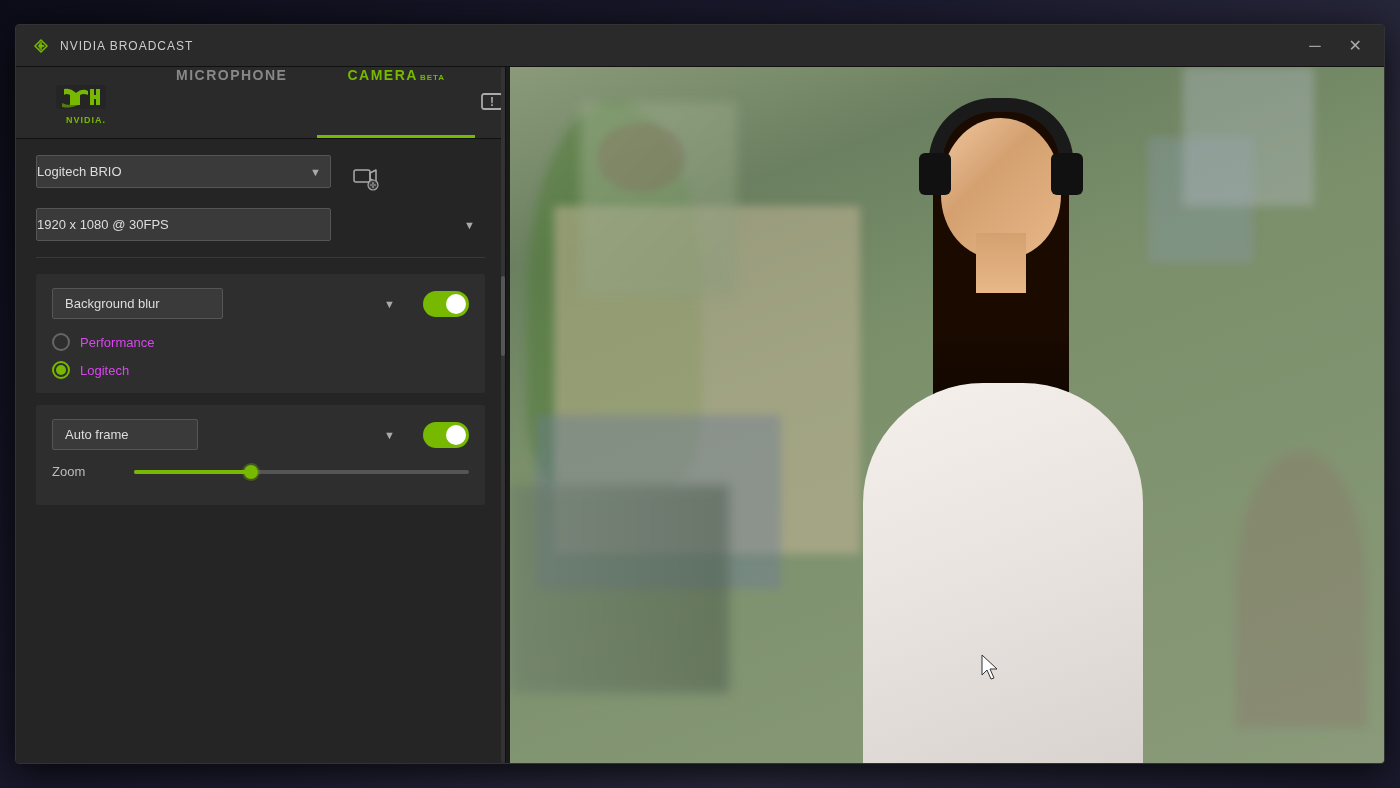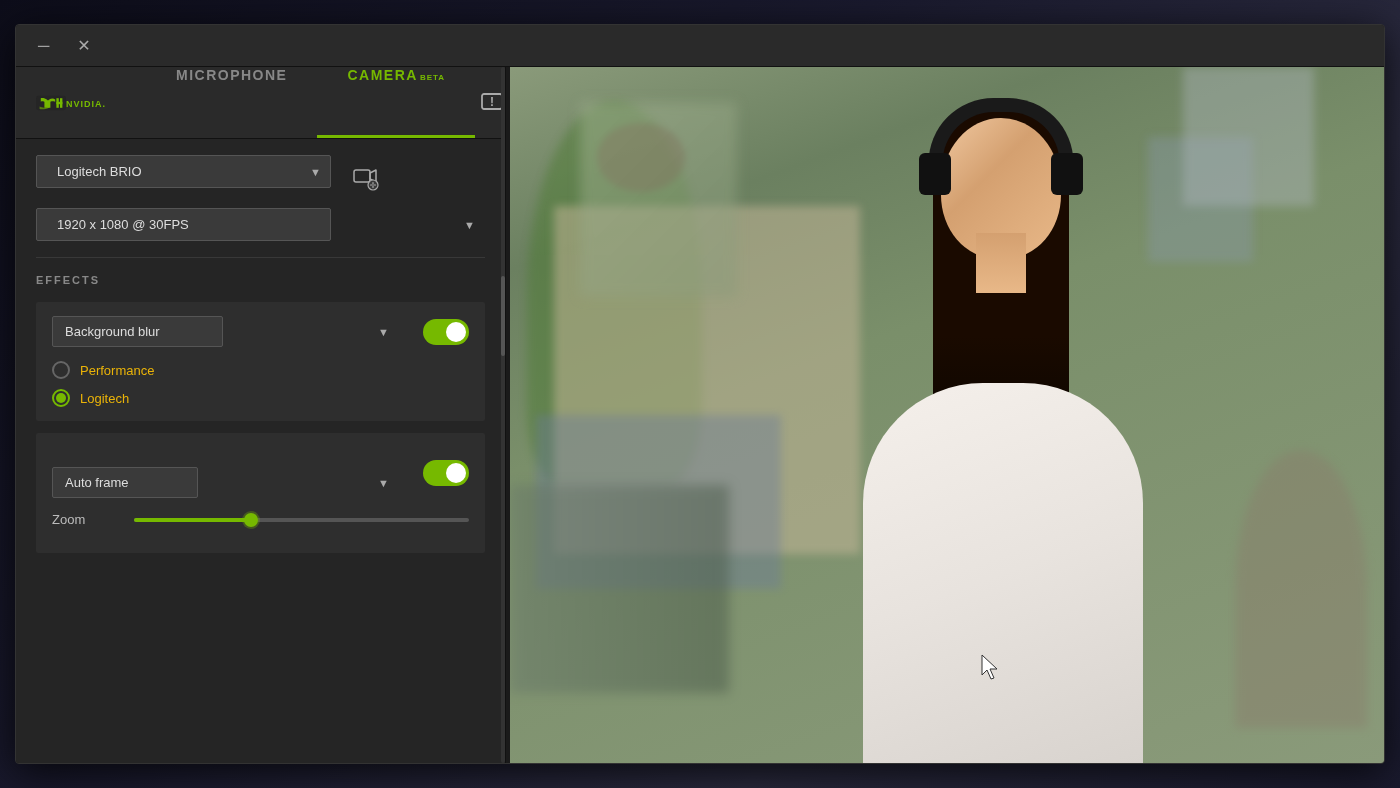--- a/index.html
+++ b/index.html
@@ -94,22 +94,22 @@
       padding: 0 20px;
       display: flex;
       align-items: center;
       height: 72px;
       border-bottom: 1px solid #111;
       flex-shrink: 0;
     }
     .nvidia-logo {
       width: 70px;
       display: flex;
-      flex-direction: row;
-      align-items: center;
+      flex-direction: column;
+      align-items: flex-end;
       margin-right: 20px;
       flex-shrink: 0;
     }
     .nvidia-logo svg {
       width: 50px;
       height: 32px;
     }
     .nvidia-text {
       color: #76b900;
       font-size: 9px;
@@ -187,21 +187,21 @@
     .select-wrapper {
       position: relative;
       margin-bottom: 10px;
     }
     .select-box {
       width: 295px;
       background: #3a3a3a;
       border: 1px solid #555;
       color: #ddd;
       font-size: 13px;
-      padding: 8px 20px;
+      padding: 8px 0;
       appearance: none;
       -webkit-appearance: none;
       cursor: pointer;
       border-radius: 2px;
       outline: none;
     }
     .select-arrow {
       position: absolute;
       right: 10px;
       top: 50%;
@@ -250,21 +250,21 @@
     .effect-item {
       background: #2e2e2e;
       border-radius: 2px;
       padding: 14px 16px;
       margin-bottom: 12px;
     }
 
     .effect-header {
       display: flex;
       align-items: center;
-      gap: 24px;
+      gap: 18px;
       margin-bottom: 14px;
     }
 
     .effect-select {
       flex: 1;
       background: #3a3a3a;
       border: 1px solid #555;
       color: #ddd;
       font-size: 13px;
       padding: 7px 12px;
@@ -361,21 +361,21 @@
     .radio-outer.checked {
       border-color: #76b900;
     }
     .radio-inner {
       width: 10px;
       height: 10px;
       border-radius: 50%;
       background: #76b900;
     }
     .radio-text {
-      color: #eab308;
+      color: #d946ef;
       font-size: 13px;
     }
 
     
     .right-panel {
       flex: 1;
       background: #1a1a1a;
       display: flex;
       align-items: center;
       justify-content: center;
@@ -611,20 +611,30 @@
       flex-shrink: 0;
       position: relative;
     }
   </style>
 </head>
 <body>
 
 <div class="app-window">
 
   <div class="title-bar">
+    <div class="title-bar-left">
+      <div class="title-bar-icon">
+        <svg width="18" height="18" viewBox="0 0 18 18" fill="none">
+          <path d="M3 9 L9 3 L15 9 L9 15Z" fill="none" stroke="#76b900" stroke-width="1.5"></path>
+          <path d="M9 5 L9 13 M6 9 L12 9" stroke="#76b900" stroke-width="1.5"></path>
+          <polygon points="7,6 7,12 13,9" fill="#76b900" opacity="0.8"></polygon>
+        </svg>
+      </div>
+      <span class="title-bar-title">NVIDIA BROADCAST</span>
+    </div>
     <div class="title-bar-controls">
       <button class="title-bar-btn">─</button>
       <button class="title-bar-btn">✕</button>
     </div>
   </div>
 
   <div class="main-layout">
 
     <div class="left-panel left-panel-scroll">
 
@@ -694,21 +704,20 @@
           <select class="select-box">
             <option>1920 x 1080 @ 30FPS</option>
             <option>1280 x 720 @ 60FPS</option>
             <option>1280 x 720 @ 30FPS</option>
           </select>
           <span class="select-arrow">▼</span>
         </div>
 
         <div class="section-divider"></div>
 
-        <div class="effects-label">EFFECTS</div>
 
         <div class="effect-item">
           <div class="effect-header">
             <div class="select-wrapper" style="flex:1; margin-bottom:0;">
               <select class="effect-select">
                 <option>Background blur</option>
                 <option>Background removal</option>
                 <option>Background replacement</option>
               </select>
               <span class="select-arrow" style="right:10px;">▼</span>
@@ -728,21 +737,21 @@
               <div class="radio-outer checked">
                 <div class="radio-inner"></div>
               </div>
               <span class="radio-text">Logitech</span>
             </div>
           </div>
         </div>
 
         <div class="effect-item">
           <div class="effect-header">
-            <div class="select-wrapper" style="flex:1; margin-bottom:0;margin-top:20px;">
+            <div class="select-wrapper" style="flex:1; margin-bottom:0;">
               <select class="effect-select">
                 <option>Auto frame</option>
                 <option>Background blur</option>
                 <option>Background removal</option>
               </select>
               <span class="select-arrow" style="right:10px;">▼</span>
             </div>
             <div class="toggle-switch">
               <div class="toggle-knob"></div>
             </div>

